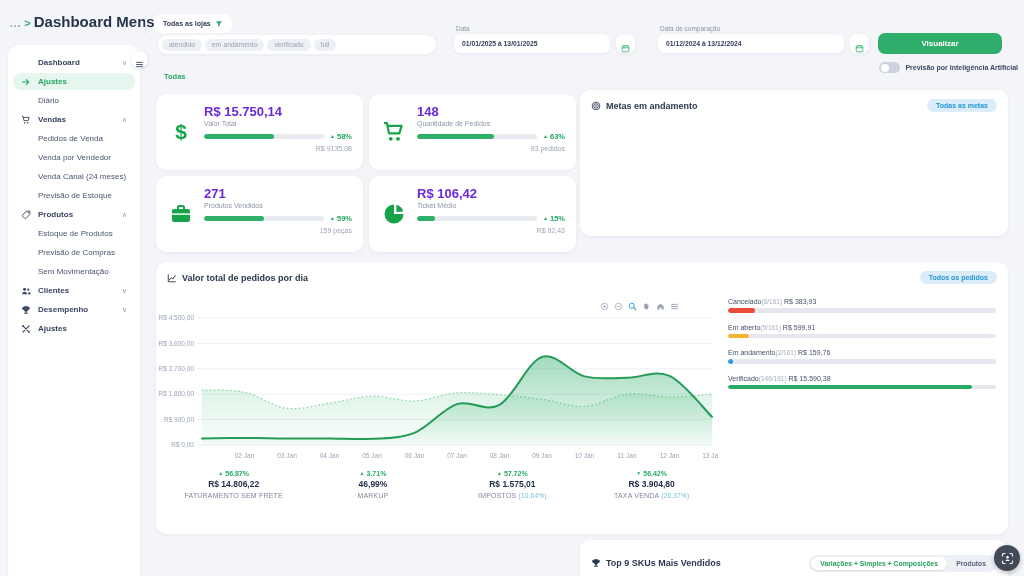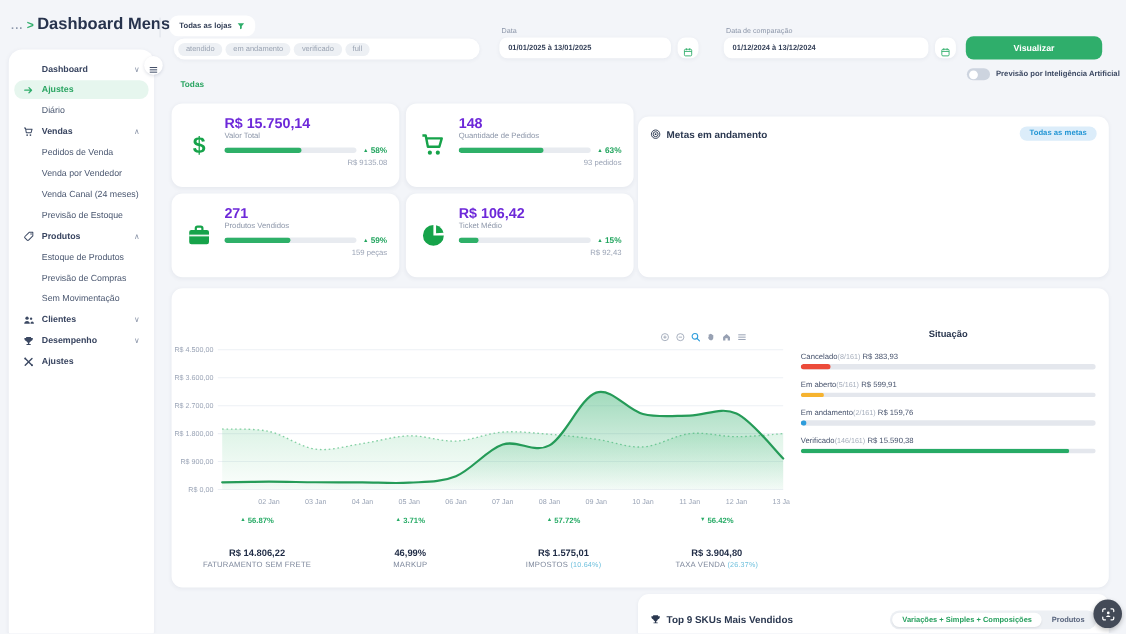--- a/index.html
+++ b/index.html
@@ -66,21 +66,21 @@
   .kpi-v { font-size:13px; font-weight:800; color:#6d28d9; }
   .kpi-l { font-size:7px; color:#8b95a8; margin-top:1px; }
   .kpi-pr { display:flex; align-items:center; gap:6px; margin-top:5px; }
   .kpi-track { flex:1; height:5px; background:#e8ebf0; border-radius:99px; overflow:hidden; }
   .kpi-fill { height:100%; background:#2eb068; border-radius:99px; }
   .kpi-ch { font-size:7.5px; font-weight:800; color:#23a55f; white-space:nowrap; }
   .m-arrow { font-size:5px; vertical-align:1px; }
   .kpi-sec { text-align:right; font-size:7px; color:#9aa3b5; margin-top:4px; }
 
   
-  #goal-card { position:absolute; left:432px; top:106px; width:428px; height:146px; background:#fff; border-radius:10px; }
+  #goal-card { position:absolute; left:432px; top:90px; width:428px; height:146px; background:#fff; border-radius:10px; }
   .card-head { display:flex; align-items:center; gap:5px; padding:9px 11px 0; }
   .card-title { font-size:9px; font-weight:800; color:#2b3850; }
   .head-ic { width:10px; height:10px; color:#2b3850; }
   .head-ic svg { width:10px; height:10px; display:block; }
   .badge-blue { margin-left:auto; background:#dcedfa; color:#2496d4; font-size:7px; font-weight:700;
                 padding:3px 9px; border-radius:99px; cursor:pointer; white-space:nowrap; }
   .gc-body { display:flex; flex-direction:column; align-items:center; margin-top:4px; }
   .gc-ic { width:36px; height:36px; color:#2fae6b; }
   .gc-ic svg { width:36px; height:36px; }
   .gc-text { font-size:7.5px; color:#8b95a8; margin:7px 0 8px; }
@@ -97,21 +97,21 @@
   #situ { position:absolute; left:572px; top:36px; width:268px; }
   .situ-title { text-align:center; font-size:8.5px; font-weight:800; color:#2b3850; margin-bottom:13px; }
   .srow { margin-bottom:11px; }
   .srow-top { font-size:7px; color:#44506a; margin-bottom:3px; }
   .srow-top .cnt { color:#a6aebc; font-size:6.5px; }
   .s-track { height:4.5px; background:#e4e7ed; border-radius:99px; overflow:hidden; }
   .s-fill { height:100%; border-radius:99px; }
   #metrics { position:absolute; left:8px; right:8px; top:208px; display:grid; grid-template-columns:repeat(6,1fr); }
   .mcell { text-align:center; }
   .m-change { font-size:7px; font-weight:700; color:#27ab66; }
-  .m-value { font-size:8.5px; font-weight:800; color:#1f2b45; margin-top:20px; }
+  .m-value { font-size:8.5px; font-weight:800; color:#1f2b45; margin-top:2px; }
   .m-label { font-size:7px; color:#7e889c; margin-top:3px; letter-spacing:.2px; }
   .m-extra { color:#6fc0dd; font-size:6.5px; }
   .info-ic { display:inline-flex; align-items:center; justify-content:center; width:8px; height:8px;
              background:#29a3e0; color:#fff; border-radius:50%; font-size:5.5px; font-weight:800;
              font-style:normal; vertical-align:-1px; cursor:pointer; }
   .m-info-row { margin-top:2px; }
 
   
   #sku-card { position:absolute; left:432px; top:540px; width:428px; height:46px; background:#fff;
               border-radius:10px; display:flex; align-items:center; gap:5px; padding:0 11px; }
@@ -370,20 +370,30 @@
               <circle cx="6" cy="6" r="2.7" fill="none" stroke="currentColor" stroke-width="1"></circle>
               <circle cx="6" cy="6" r="1" fill="currentColor"></circle>
             </svg>
           </span>
         <span class="card-title">Metas em andamento</span>
         <span class="badge-blue">Todas as metas</span>
       </div>
     </div>
 
     <div id="chart-card" class="shadowed">
+      <div class="card-head">
+        <span class="head-ic">
+            <svg viewBox="0 0 12 12">
+              <path d="M1.5 1.5v9h9" fill="none" stroke="currentColor" stroke-width="1.1"></path>
+              <path d="M3 8.2 5.2 5.6 7 7.2l3-4" fill="none" stroke="currentColor" stroke-width="1.2" stroke-linecap="round" stroke-linejoin="round"></path>
+            </svg>
+          </span>
+        <span class="card-title">Valor total de pedidos por dia</span>
+        <span class="badge-blue">Todos os pedidos</span>
+      </div>
       <div id="chart-toolbar">
           <span class="tb-ic">
             <svg viewBox="0 0 12 12">
               <circle cx="6" cy="6" r="4.3" fill="none" stroke="currentColor" stroke-width="1"></circle>
               <path d="M6 4v4M4 6h4" stroke="currentColor" stroke-width="1"></path>
             </svg>
           </span>
           <span class="tb-ic">
             <svg viewBox="0 0 12 12">
               <circle cx="6" cy="6" r="4.3" fill="none" stroke="currentColor" stroke-width="1"></circle>
@@ -446,21 +456,20 @@
           <text x="426.5" y="146" text-anchor="middle" font-size="6.5" fill="#9aa4b6" font-family="Liberation Sans,sans-serif">10 Jan</text>
           <text x="469" y="146" text-anchor="middle" font-size="6.5" fill="#9aa4b6" font-family="Liberation Sans,sans-serif">11 Jan</text>
           <text x="511.5" y="146" text-anchor="middle" font-size="6.5" fill="#9aa4b6" font-family="Liberation Sans,sans-serif">12 Jan</text>
           <text x="554" y="146" text-anchor="middle" font-size="6.5" fill="#9aa4b6" font-family="Liberation Sans,sans-serif">13 Jan</text>
           <path d="M44.0 78.0 C51.1 78.3 72.3 77.2 86.5 80.2 C100.7 83.3 114.8 94.5 129.0 96.3 C143.2 98.1 157.3 93.3 171.5 91.2 C185.7 89.2 199.8 84.6 214.0 84.2 C228.2 83.8 242.3 89.5 256.5 89.0 C270.7 88.4 284.8 81.8 299.0 80.8 C313.2 79.8 327.3 81.7 341.5 82.8 C355.7 83.8 369.8 85.4 384.0 87.3 C398.2 89.2 412.3 95.2 426.5 94.3 C440.7 93.5 454.8 83.8 469.0 82.2 C483.2 80.6 497.3 85.0 511.5 85.0 C525.7 85.0 546.9 82.7 554.0 82.2 L554 133 L44 133 Z" fill="url(#gB)"></path>
           <path d="M44.0 78.0 C51.1 78.3 72.3 77.2 86.5 80.2 C100.7 83.3 114.8 94.5 129.0 96.3 C143.2 98.1 157.3 93.3 171.5 91.2 C185.7 89.2 199.8 84.6 214.0 84.2 C228.2 83.8 242.3 89.5 256.5 89.0 C270.7 88.4 284.8 81.8 299.0 80.8 C313.2 79.8 327.3 81.7 341.5 82.8 C355.7 83.8 369.8 85.4 384.0 87.3 C398.2 89.2 412.3 95.2 426.5 94.3 C440.7 93.5 454.8 83.8 469.0 82.2 C483.2 80.6 497.3 85.0 511.5 85.0 C525.7 85.0 546.9 82.7 554.0 82.2" fill="none" stroke="#82cfa2" stroke-width="1.2" stroke-dasharray="1.5 2.5"></path>
           <path d="M44.0 126.5 C51.1 126.4 72.3 126.0 86.5 125.9 C100.7 125.9 114.8 126.3 129.0 126.4 C143.2 126.5 157.3 126.4 171.5 126.5 C185.7 126.6 199.8 127.7 214.0 126.8 C228.2 125.9 242.3 126.7 256.5 120.9 C270.7 115.1 284.8 96.7 299.0 92.1 C313.2 87.4 327.3 100.8 341.5 92.9 C355.7 85.1 369.8 49.7 384.0 44.9 C398.2 40.2 412.3 60.9 426.5 64.4 C440.7 67.9 454.8 65.9 469.0 65.8 C483.2 65.7 497.3 57.4 511.5 63.9 C525.7 70.3 546.9 98.0 554.0 104.8 L554 133 L44 133 Z" fill="url(#gA)"></path>
           <path d="M44.0 126.5 C51.1 126.4 72.3 126.0 86.5 125.9 C100.7 125.9 114.8 126.3 129.0 126.4 C143.2 126.5 157.3 126.4 171.5 126.5 C185.7 126.6 199.8 127.7 214.0 126.8 C228.2 125.9 242.3 126.7 256.5 120.9 C270.7 115.1 284.8 96.7 299.0 92.1 C313.2 87.4 327.3 100.8 341.5 92.9 C355.7 85.1 369.8 49.7 384.0 44.9 C398.2 40.2 412.3 60.9 426.5 64.4 C440.7 67.9 454.8 65.9 469.0 65.8 C483.2 65.7 497.3 57.4 511.5 63.9 C525.7 70.3 546.9 98.0 554.0 104.8" fill="none" stroke="#259b58" stroke-width="2" stroke-linecap="round"></path>
         </svg>
       <div id="situ">
-        <div class="situ-title">Situação</div>
         <div id="situ-rows">
             <div class="srow">
               <div class="srow-top"><span>Cancelado</span><span class="cnt">(8/161)</span> <span>R$ 383,93</span></div>
               <div class="s-track">
                 <div class="s-fill" style="width:10%;background:#ec4b3a"></div>
               </div>
             </div>
             <div class="srow">
               <div class="srow-top"><span>Em aberto</span><span class="cnt">(5/161)</span> <span>R$ 599,91</span></div>
               <div class="s-track">

